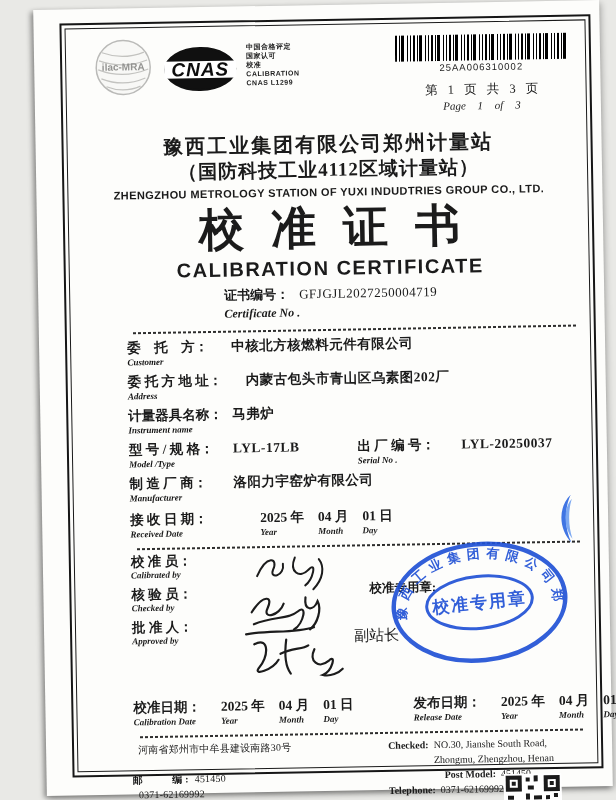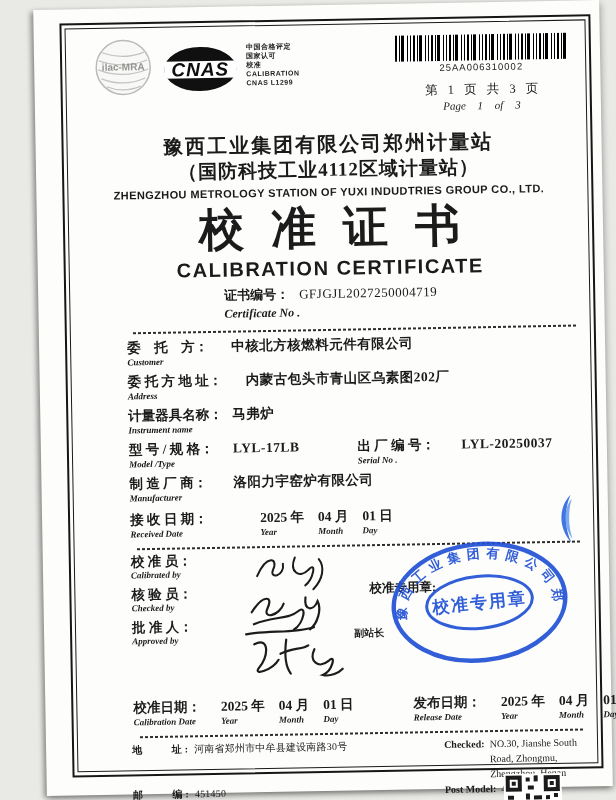--- a/index.html
+++ b/index.html
@@ -56,21 +56,21 @@
   .dcell .top{font-size:13.5px;font-weight:600;line-height:16px;white-space:nowrap;}
   .dcell .sub{display:block;font-size:9px;font-style:italic;font-weight:bold;line-height:10px;margin-top:1px;}
 
   
   .sigwrap{position:relative;margin:4px 0 0 46px;height:142px;}
   .sigrow{margin-bottom:7px;width:120px;}
   .siglabel{font-size:13.5px;font-weight:bold;line-height:16px;}
   .sigen{font-size:9px;font-style:italic;font-weight:bold;line-height:10px;}
   .sigsvg{position:absolute;left:98px;top:-2px;}
   .stamp-label{position:absolute;left:238px;top:30px;font-size:12.5px;font-weight:bold;}
-  .deputy{position:absolute;left:222px;top:76px;font-size:10px;font-weight:bold;}
+  .deputy{position:absolute;left:222px;top:76px;font-size:15px;font-weight:normal;}
   .stampsvg{position:absolute;left:256px;top:-10px;opacity:.92;transform:rotate(-5deg);}
   .daterow{display:flex;margin:2px 0 0 46px;}
   .daterow .grp{display:flex;}
   .daterow .grp2{margin-left:46px;}
 
   
   .footer{position:relative;margin:4px 0 0 44px;font-size:10px;line-height:15px;}
   .frow-f{display:flex;}
   .fzl{width:56px;font-weight:bold;text-align:justify;text-align-last:justify;flex:0 0 auto;}
   .fzv{margin-left:6px;width:250px;flex:0 0 auto;letter-spacing:.2px;}
@@ -281,21 +281,20 @@
               <span class="top"><span>01</span> </span>
               <span class="sub">Day</span>
             </div>
           </div>
         </div>
 
         <div class="dashes"></div>
 
         <div class="footer">
           <div class="frow-f">
-            <span class="fzl">地　　址:</span>
               <span class="fzv">河南省郑州市中牟县建设南路30号</span>
             <span class="fel">Checked:</span>
               <span class="fev">NO.30,  Jianshe South Road,  Zhongmu,  Zhengzhou,  Henan</span>
           </div>
           <div class="frow-f">
             <span class="fzl">邮　　编:</span>
               <span class="fzv">451450</span>
             <span class="fel">Post Model:</span>
               <span class="fev">451450</span>
           </div>

